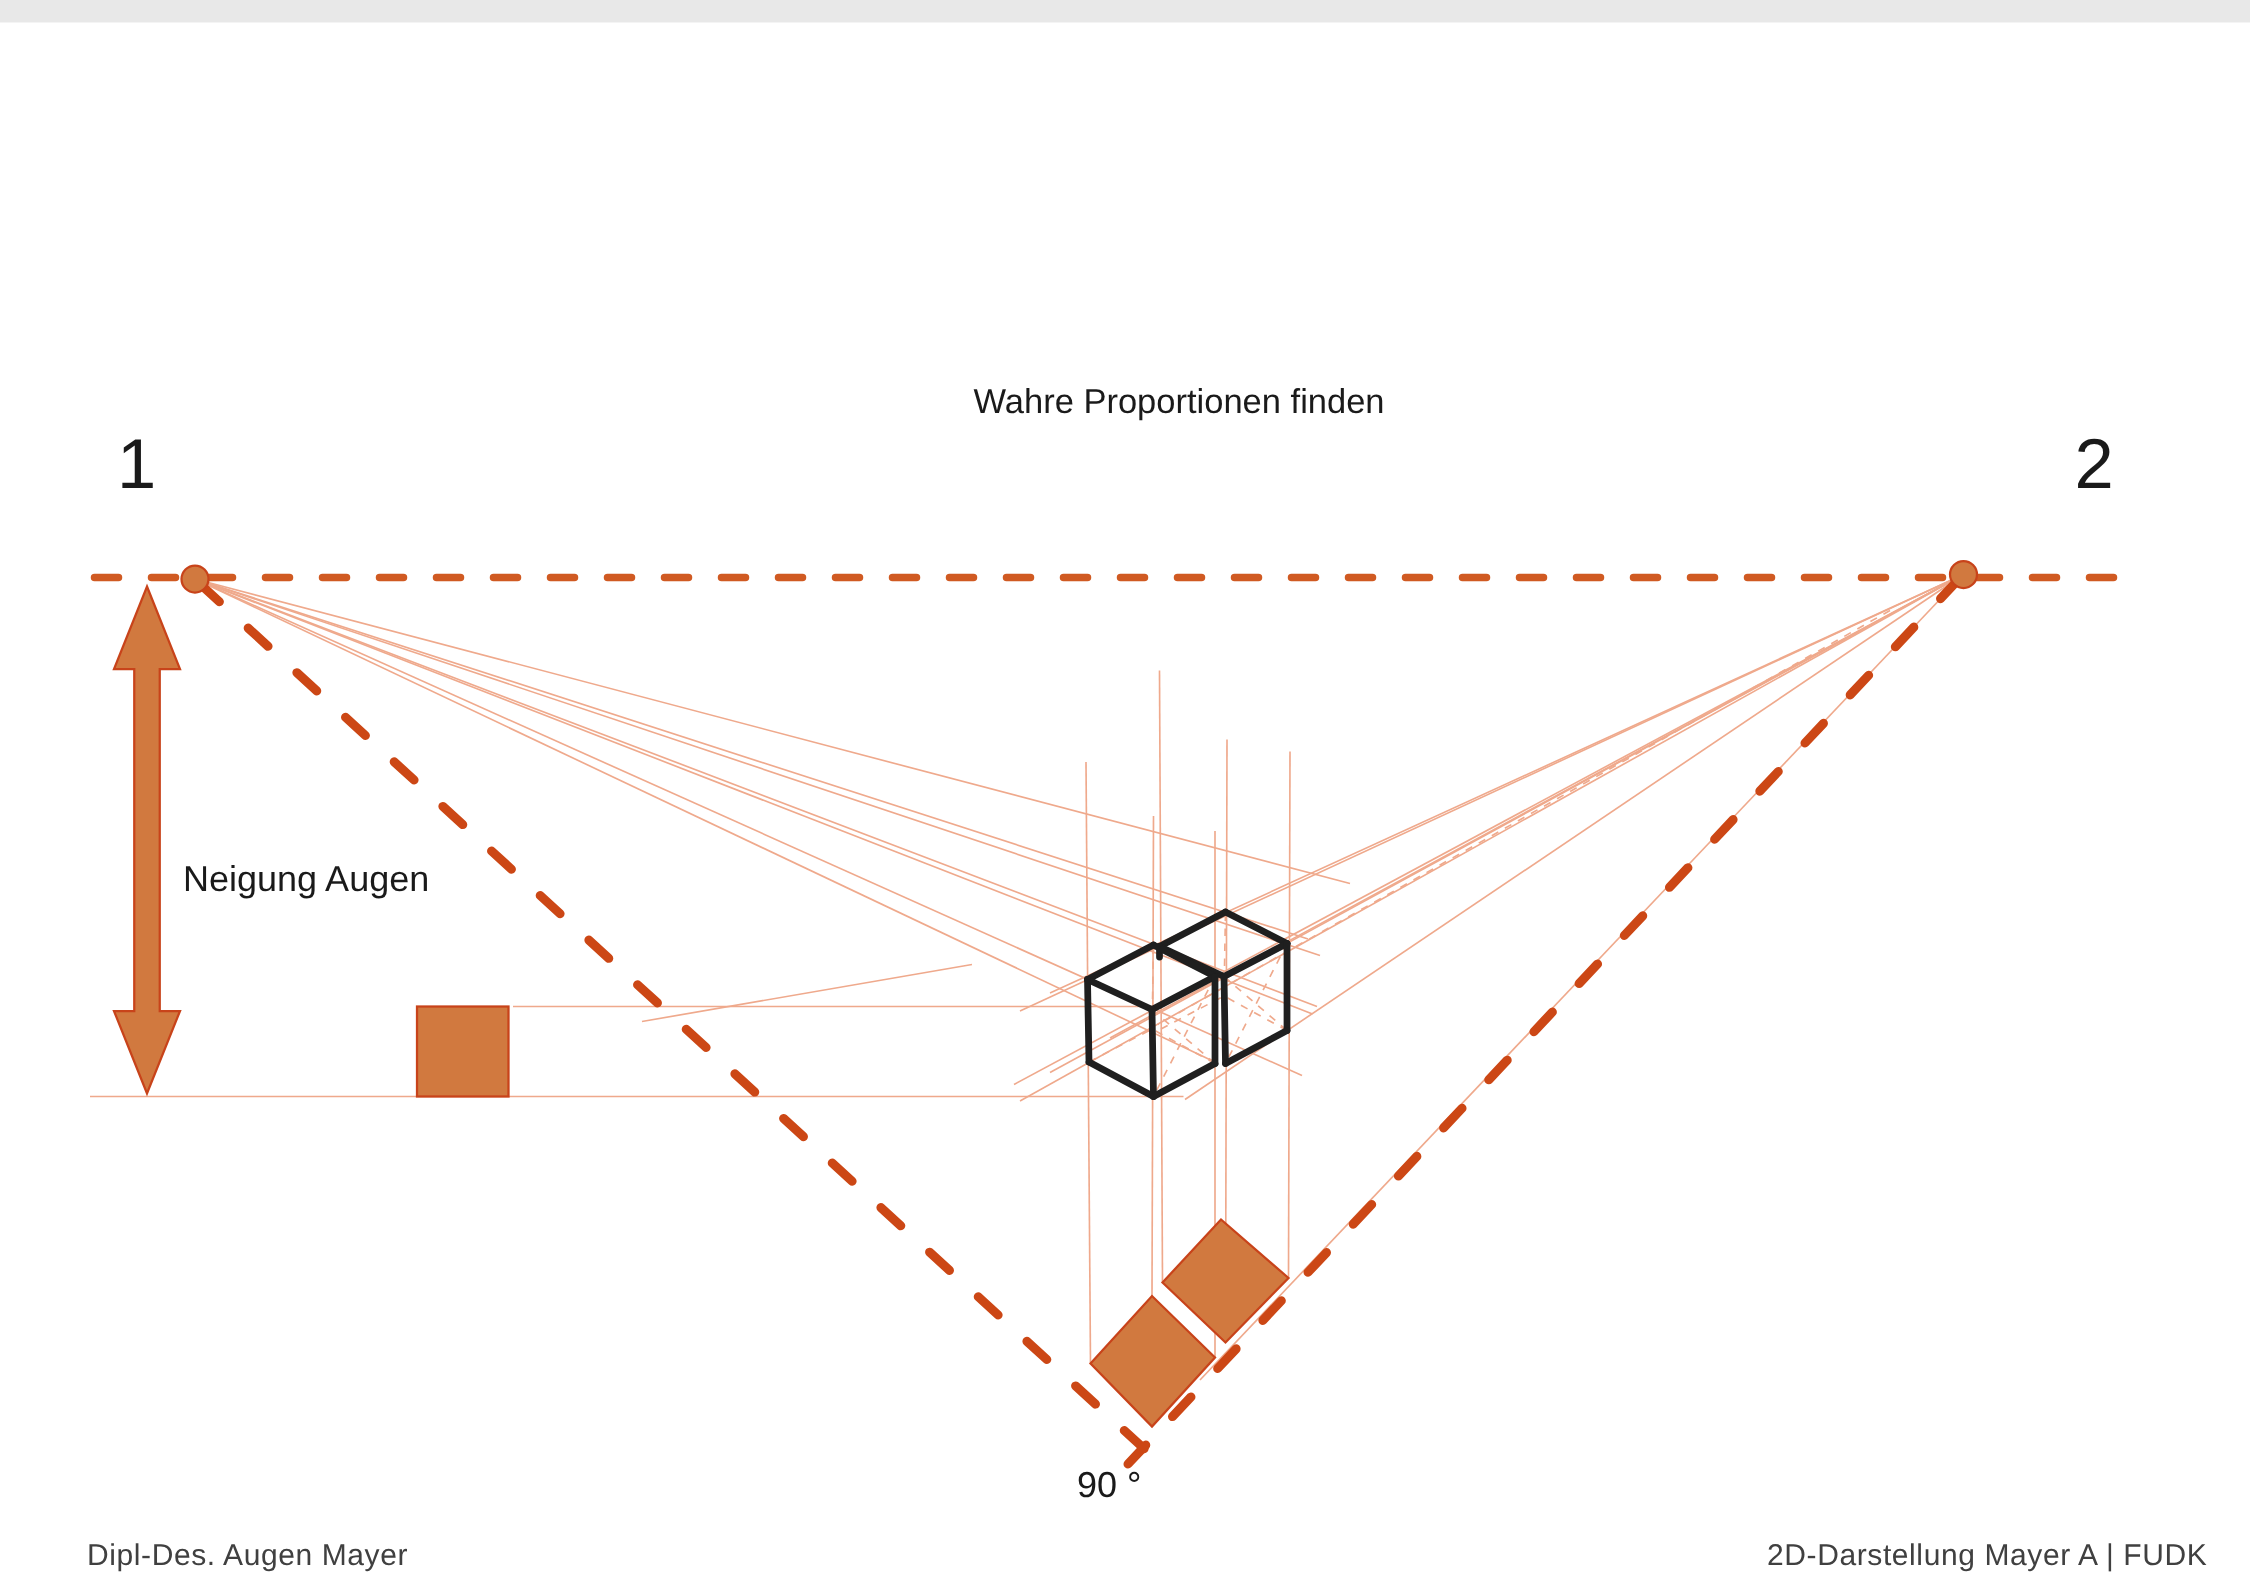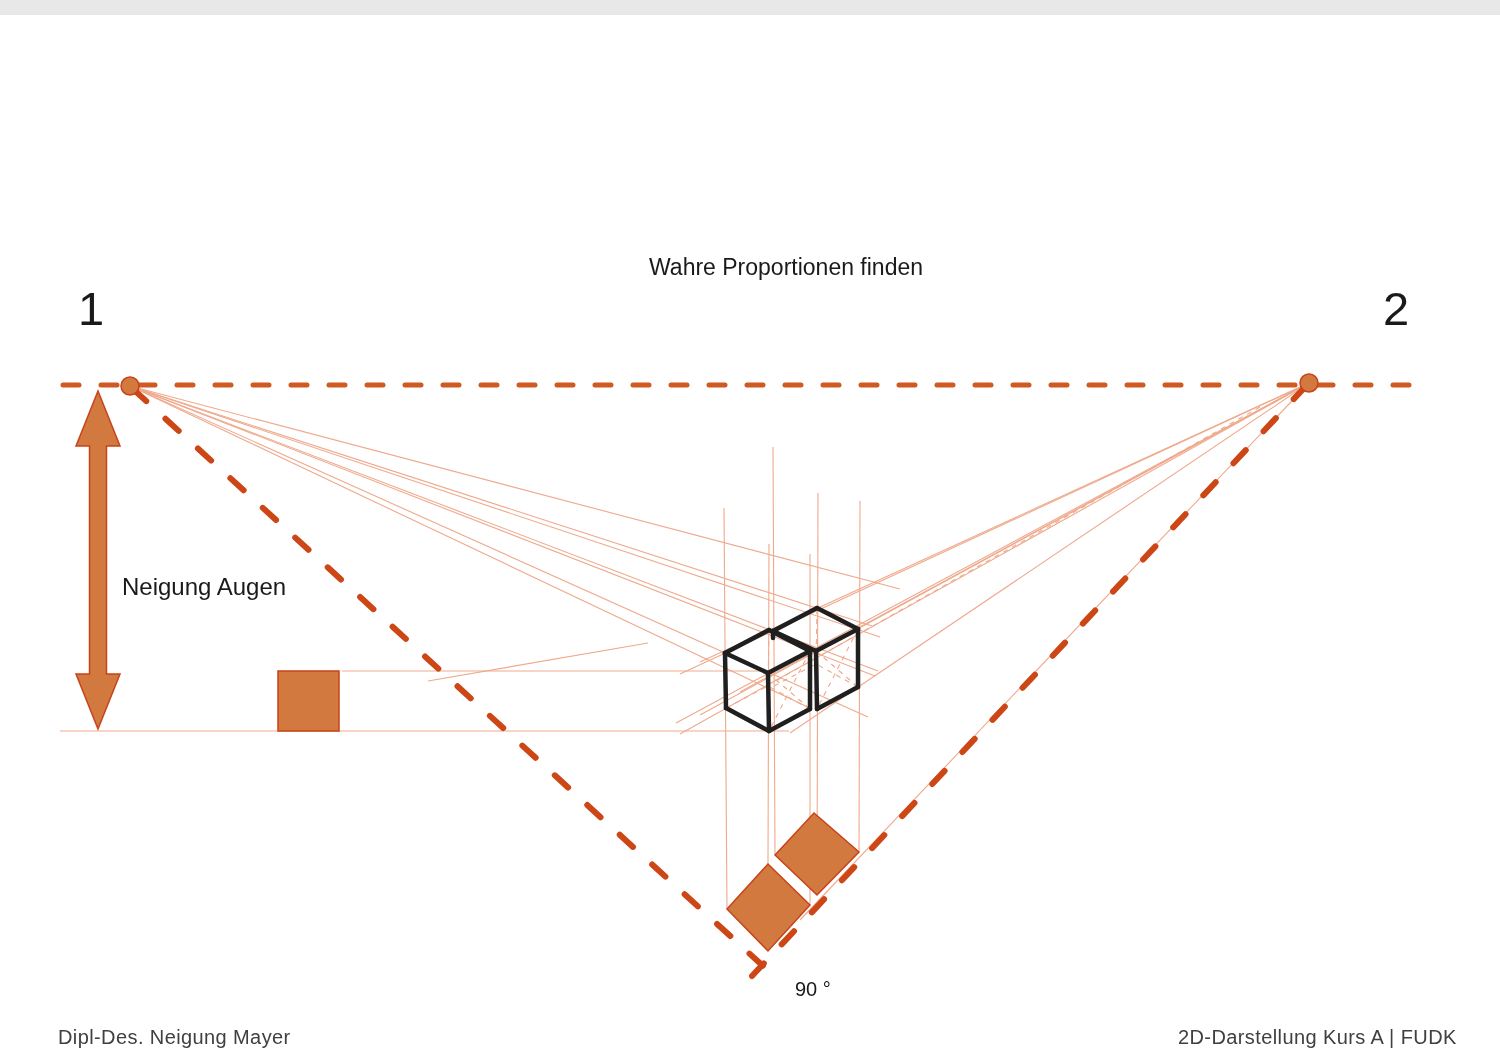--- a/index.html
+++ b/index.html
@@ -22,21 +22,21 @@
   .g-shape rect,.g-shape polygon{fill:var(--accent);stroke:var(--border);stroke-width:1.5;}
   .g-dot circle{fill:var(--accent);stroke:var(--border);stroke-width:1.5;}
   .g-arrow polygon{fill:var(--accent);stroke:var(--border);stroke-width:1.5;stroke-linejoin:miter;}
 
   .txt{position:absolute;color:var(--text);white-space:nowrap;line-height:1.1;}
   .page-title{left:649px;top:240px;font-size:23px;}
   .vp-label{font-size:47px;}
   .vp-label-1{left:78px;top:268px;}
   .vp-label-2{left:1383px;top:268px;}
   .eye-label{left:122px;top:559px;font-size:24px;}
-  .angle-label{left:795px;top:963px;font-size:20px;}
+  .angle-label{left:718px;top:963px;font-size:24px;}
   .footer{top:1011px;font-size:20px;color:var(--footer);letter-spacing:0.4px;}
   .footer-left{left:58px;}
   .footer-right{left:1178px;}
 </style>
 </head>
 <body>
 
 <div class="canvas">
 
   <svg class="diagram-svg" viewBox="0 0 1500 1057" xmlns="http://www.w3.org/2000/svg">
@@ -128,17 +128,17 @@
   <div class="txt page-title">Wahre Proportionen finden</div>
 
   <div class="txt vp-label vp-label-1">1</div>
 
   <div class="txt vp-label vp-label-2">2</div>
 
   <div class="txt eye-label">Neigung Augen</div>
 
   <div class="txt angle-label">90 °</div>
 
-  <div class="txt footer footer-left">Dipl-Des. Neigung Mayer</div>
+  <div class="txt footer footer-left">Dipl-Des. Augen Mayer</div>
 
-  <div class="txt footer footer-right">2D-Darstellung Kurs A | FUDK</div>
+  <div class="txt footer footer-right">2D-Darstellung Mayer A | FUDK</div>
 
 </div>
 
 </body></html>

